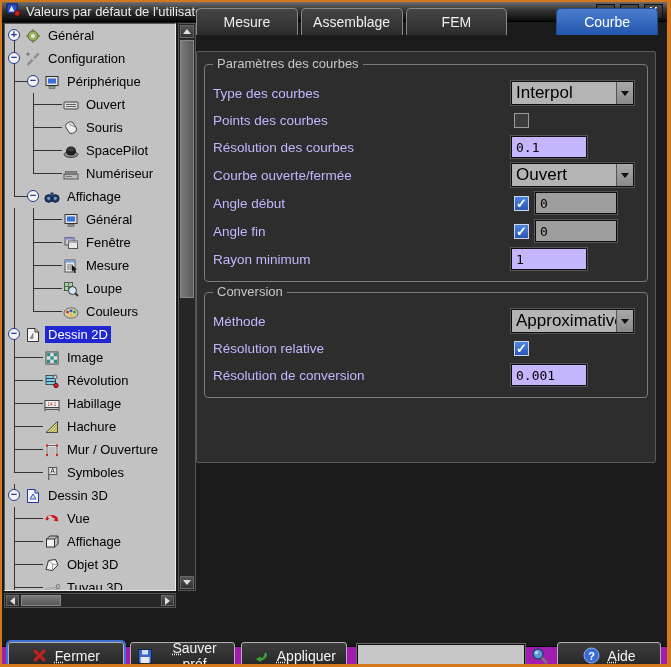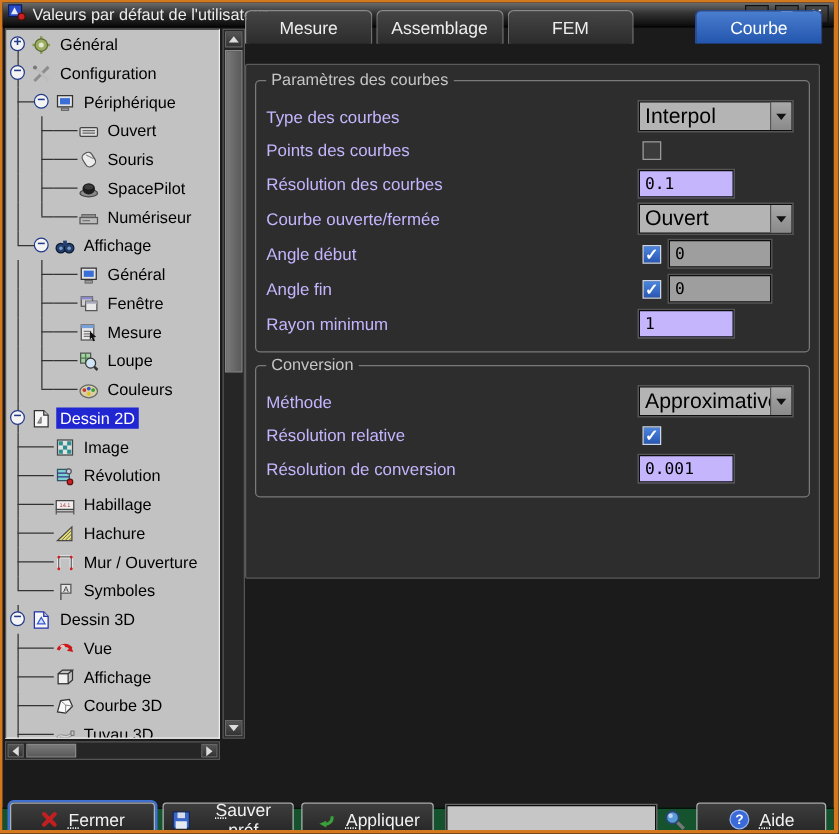--- a/index.html
+++ b/index.html
@@ -83,21 +83,21 @@
   .tin{height:22px;background:#c4b5fd;border:1px solid #0e0e0e;box-shadow:0 0 0 1px #555;
     color:#000;font-family:"DejaVu Sans Mono",monospace;font-size:13px;
     display:inline-flex;align-items:center;padding-left:4px;width:76px;}
   .tin.dim{background:#9e9e9e;width:82px;margin-left:6px;}
   .cb{width:15px;height:15px;border:1px solid #9a9a9a;background:#3c3c3c;margin-left:3px;
     display:inline-flex;align-items:center;justify-content:center;cursor:pointer;flex:none;}
   .cb.on{background:linear-gradient(#4d86de,#2857b2);border-color:#cdd6e8;color:#fff;
     font-size:13px;font-weight:bold;line-height:1;}
   .cb.on::after{content:"✓";}
   
-  .footer{position:absolute;left:0;right:0;bottom:0;height:18px;background:#14532d;
+  .footer{position:absolute;left:0;right:0;bottom:0;height:18px;background:#a21caf;
     border-top:1px solid #000;display:flex;align-items:center;padding:0 6px;gap:6px;}
   .fbtn{height:27px;border:1px solid #b0b0b0;border-radius:3px;
     background:linear-gradient(#3d3d3d,#252525);color:#f2f2f2;font-size:14px;
     display:flex;align-items:center;justify-content:center;gap:8px;cursor:pointer;}
   .fbtn .lbl::first-letter{text-decoration:underline dotted;}
   .fbtn.focused{box-shadow:0 0 0 2px #3f6fd0;}
   .fbtn svg{flex:none;}
   #btn-fermer{width:116px;}
   #btn-sauver{width:106px;}
   #btn-appliquer{width:106px;}
@@ -582,21 +582,21 @@
         </span>
         <span class="cell">
           <i class="h fullw"></i>
         </span>
         <span class="ticon">
           <svg width="16" height="16" viewBox="0 0 16 16">
             <path d="M2 12.5 L4.5 3.5 L11.5 2.5 L14 8 L8.5 13.5 Z" fill="#fafafa" stroke="#333"></path>
             <path d="M4.5 3.5 L8.5 7 L8.5 13.5 M8.5 7 L14 8" fill="none" stroke="#777" stroke-width="0.7"></path>
           </svg>
         </span>
-        <span class="tlabel">Courbe 3D</span>
+        <span class="tlabel">Objet 3D</span>
       </div>
       <div class="trow">
         <span class="cell">
           <i class="t"></i>
           <i class="b"></i>
           <i class="h"></i>
         </span>
         <span class="cell">
           <i class="h fullw"></i>
         </span>

